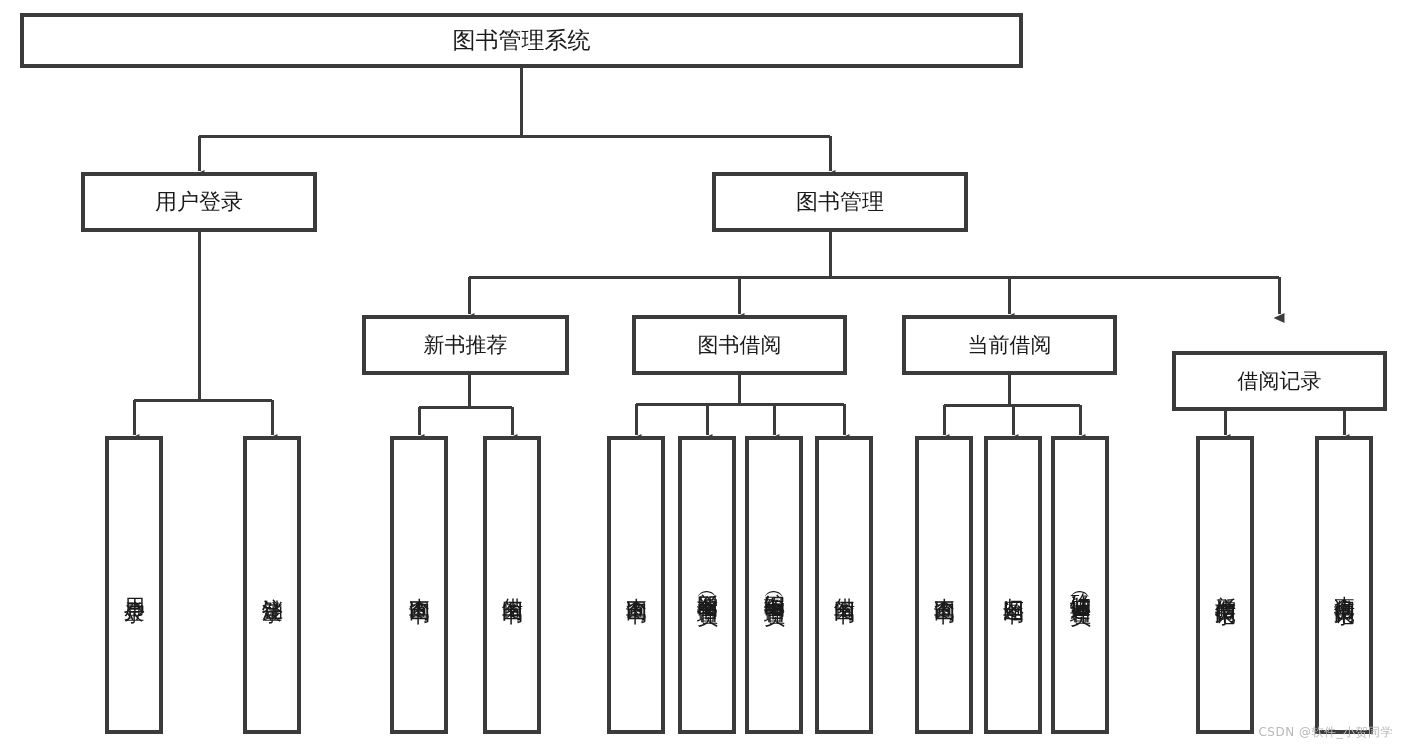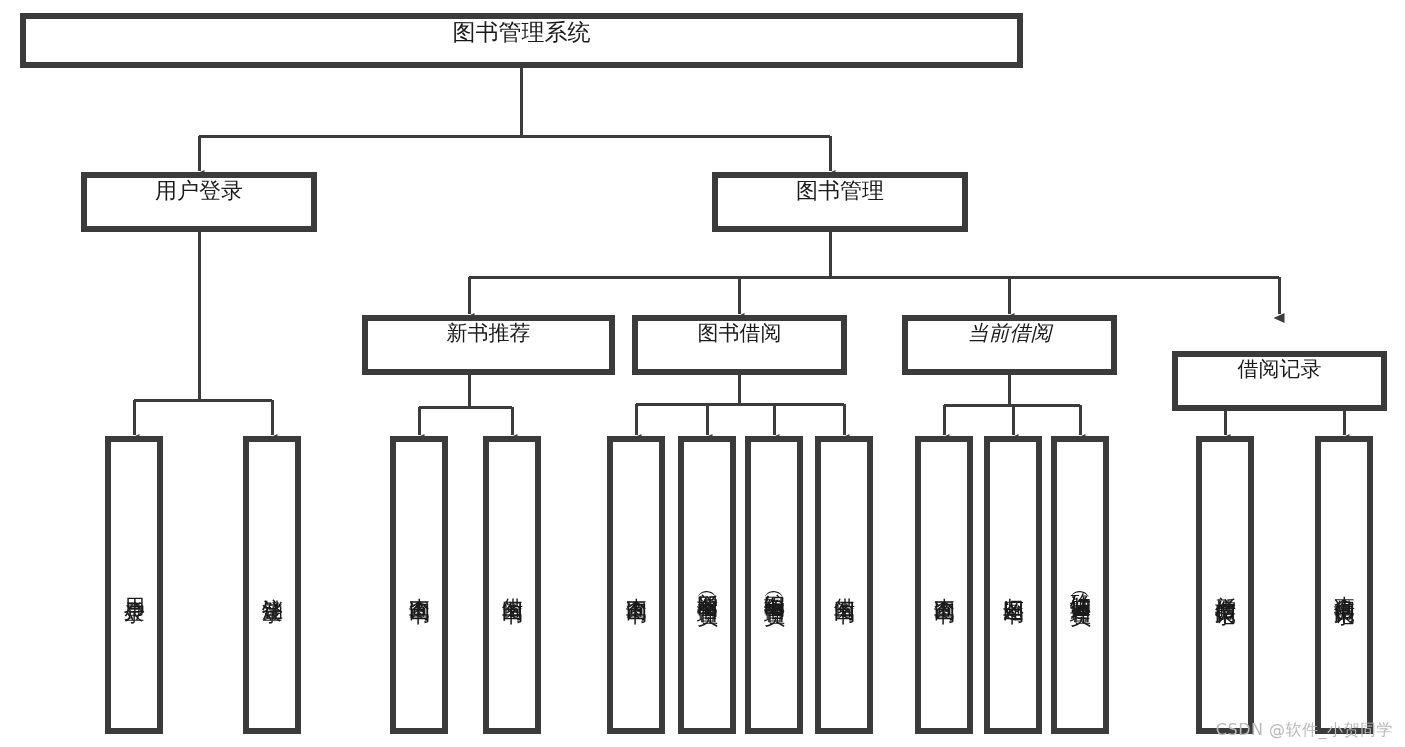--- a/index.html
+++ b/index.html
@@ -22,23 +22,24 @@
     position: absolute;
     left: 0;
     top: 0;
     width: 1405px;
     height: 747px;
     pointer-events: none;
   }
   .node {
     position: absolute;
     box-sizing: border-box;
-    border: 6px solid #0f172a;
+    border: 4px solid #0f172a;
     background: #ffffff;
     display: flex;
+    align-items: center;
     justify-content: center;
     color: #1a1a1a;
     text-align: center;
     line-height: 1.18;
   }
   .node.root {
     font-size: 23px;
   }
   .node.lvl2 {
     font-size: 22px;
@@ -56,21 +57,21 @@
     line-height: 1;
     white-space: nowrap;
   }
   .htext {
     white-space: nowrap;
   }
   #watermark {
     position: absolute;
     right: 12px;
     bottom: 6px;
-    font-size: 16px;
+    font-size: 12px;
     color: #b9b9b9;
     white-space: nowrap;
     letter-spacing: 0.5px;
   }
 </style>
 </head>
 <body>
 
 <div id="canvas">
   <svg id="edges" viewBox="0 0 1405 747" width="1405" height="747" xmlns="http://www.w3.org/2000/svg">
@@ -118,27 +119,27 @@
   <div id="nodes">
       <div class="node root" style="left: 20px; top: 13px; width: 1003px; height: 55px; border-color: rgb(59, 59, 59); background: rgb(255, 255, 255);">
         <span class="htext" style="color: rgb(26, 26, 26);">图书管理系统</span>
       </div>
       <div class="node lvl2" style="left: 81px; top: 172px; width: 236px; height: 60px; border-color: rgb(59, 59, 59); background: rgb(255, 255, 255);">
         <span class="htext" style="color: rgb(26, 26, 26);">用户登录</span>
       </div>
       <div class="node lvl2" style="left: 712px; top: 172px; width: 256px; height: 60px; border-color: rgb(59, 59, 59); background: rgb(255, 255, 255);">
         <span class="htext" style="color: rgb(26, 26, 26);">图书管理</span>
       </div>
-      <div class="node lvl3" style="left: 362px; top: 315px; width: 253px; height: 60px; border-color: rgb(59, 59, 59); background: rgb(255, 255, 255);">
+      <div class="node lvl3" style="left: 362px; top: 315px; width: 207px; height: 60px; border-color: rgb(59, 59, 59); background: rgb(255, 255, 255);">
         <span class="htext" style="color: rgb(26, 26, 26);">新书推荐</span>
       </div>
       <div class="node lvl3" style="left: 632px; top: 315px; width: 215px; height: 60px; border-color: rgb(59, 59, 59); background: rgb(255, 255, 255);">
         <span class="htext" style="color: rgb(26, 26, 26);">图书借阅</span>
       </div>
-      <div class="node lvl3" style="left: 902px; top: 315px; width: 215px; height: 60px; border-color: rgb(59, 59, 59); background: rgb(255, 255, 255); font-style: italic;">
+      <div class="node lvl3" style="left: 902px; top: 315px; width: 215px; height: 60px; border-color: rgb(59, 59, 59); background: rgb(255, 255, 255);">
         <span class="htext" style="color: rgb(26, 26, 26);">当前借阅</span>
       </div>
       <div class="node lvl3" style="left: 1172px; top: 315px; width: 215px; height: 60px; border-color: rgb(59, 59, 59); background: rgb(255, 255, 255); margin-top: 36px;">
         <span class="htext" style="color: rgb(26, 26, 26);">借阅记录</span>
       </div>
       <div class="node leaf" style="left: 105px; top: 436px; width: 58px; height: 298px; border-color: rgb(59, 59, 59); background: rgb(255, 255, 255);">
         <span class="vtext" style="color: rgb(26, 26, 26);">用户登录</span>
       </div>
       <div class="node leaf" style="left: 243px; top: 436px; width: 58px; height: 298px; border-color: rgb(59, 59, 59); background: rgb(255, 255, 255);">
         <span class="vtext" style="color: rgb(26, 26, 26);">注销登录</span>

